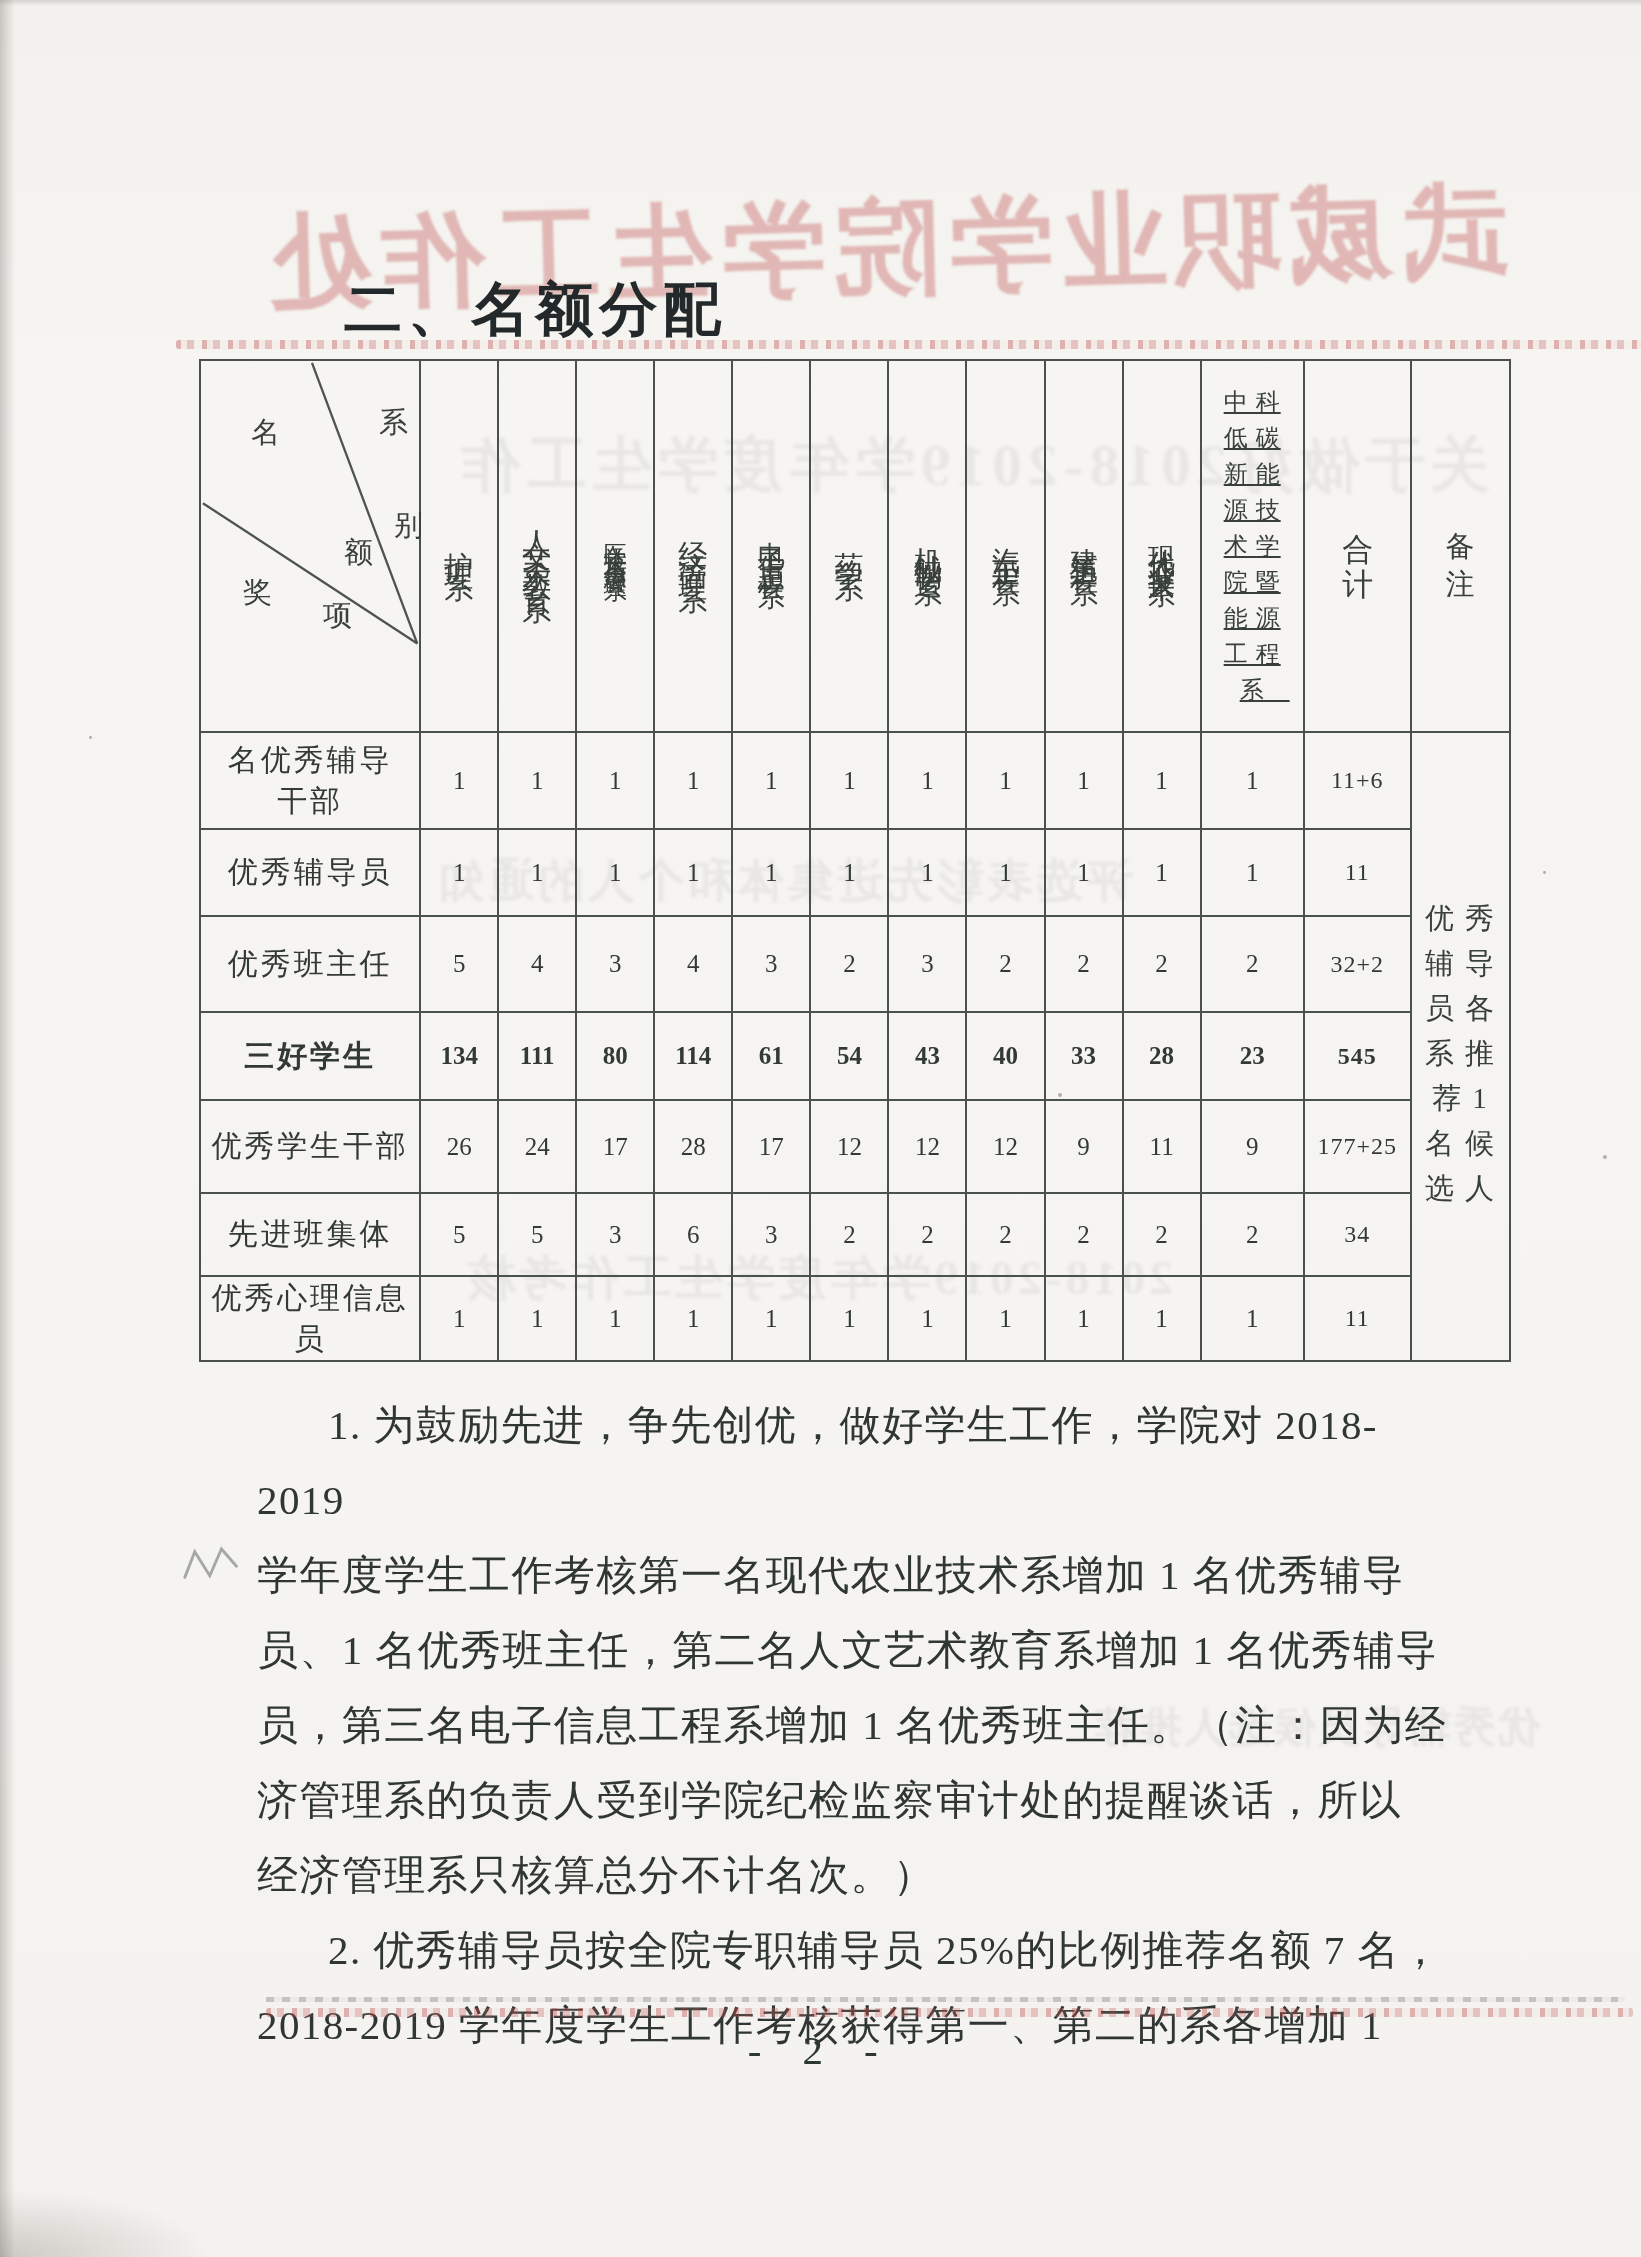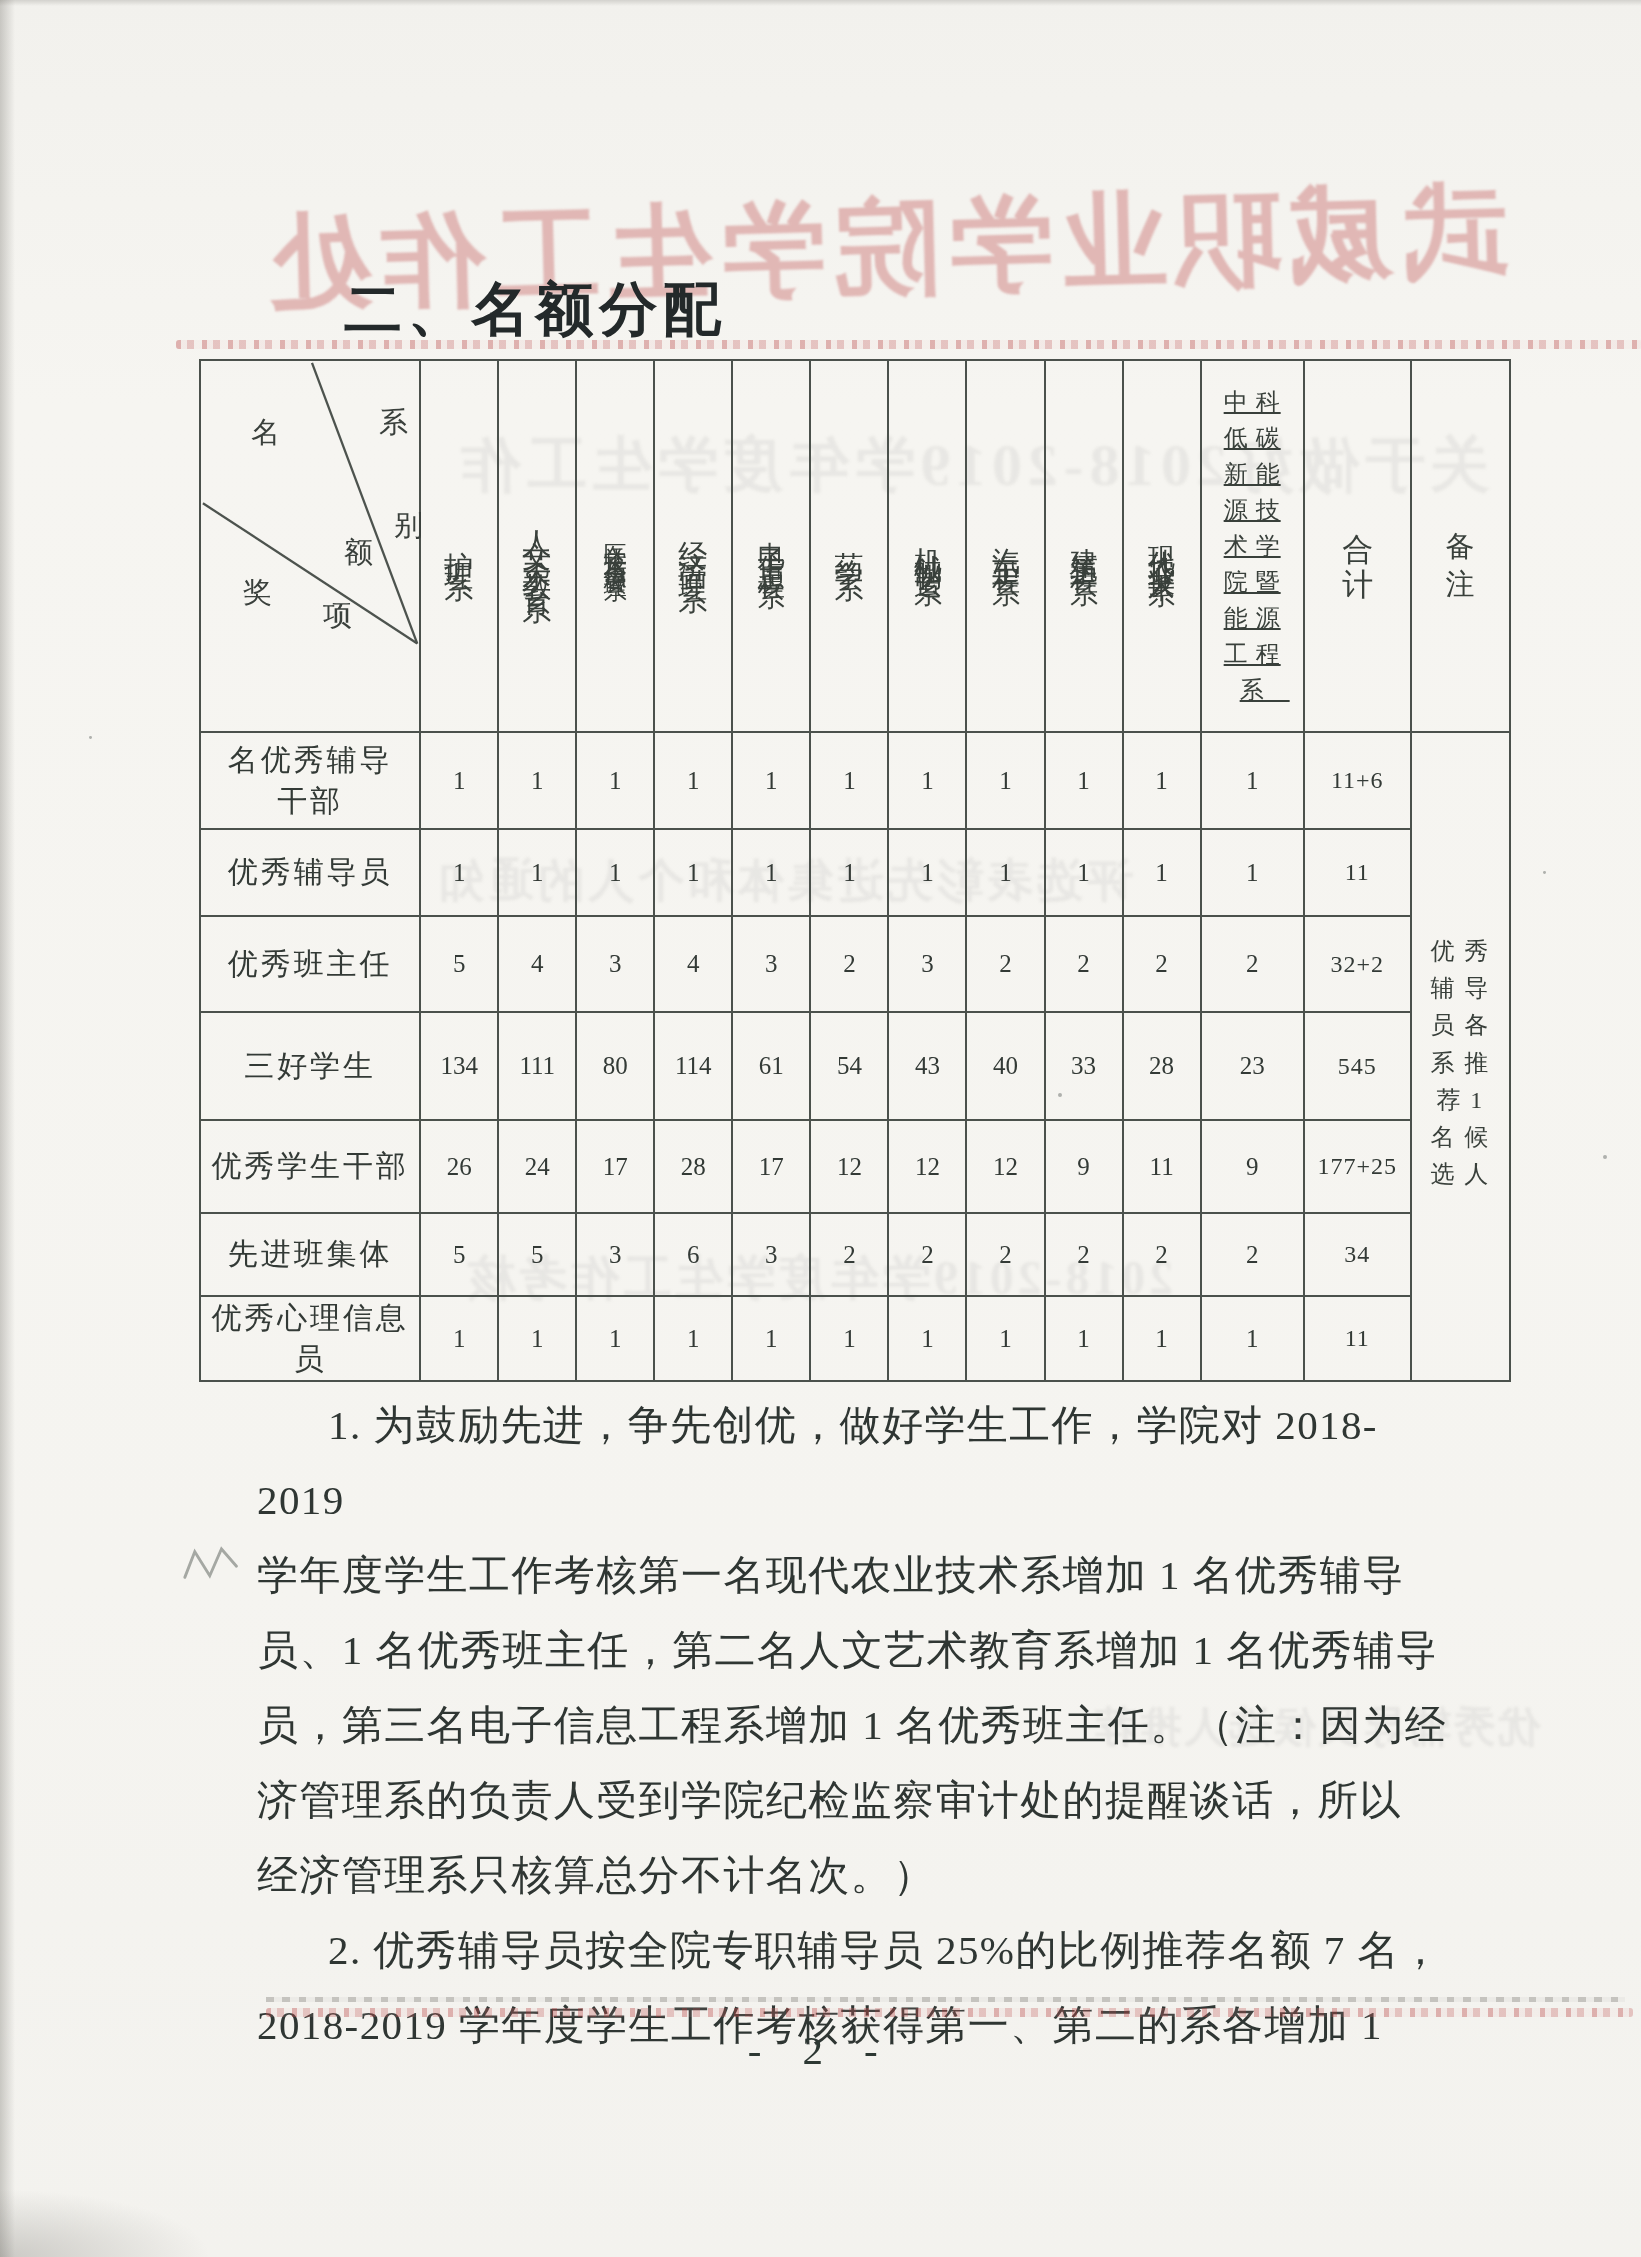--- a/index.html
+++ b/index.html
@@ -57,21 +57,21 @@
     font-size:29px; letter-spacing:10.6px; margin:0 auto; display:inline-block; color:#39403b;}
   .vtext.small{font-size:23px; letter-spacing:3.9px;}
   .vtext.widegap{font-size:31px; letter-spacing:35px;}
   .twocol{white-space:pre-line; font-size:24px; line-height:1.5; letter-spacing:1px;
     display:inline-block; color:#39403b;text-decoration:underline;}
 
   .row-label{white-space:pre-line; font-size:30px; letter-spacing:2.9px; line-height:1.35;}
   .cell-num{font-size:25px; font-family:"Liberation Serif","DejaVu Serif",serif;}
   .total-cell{font-size:24px; letter-spacing:1px;}
   .remark-cell{vertical-align:top;}
-  .remark-text{white-space:pre-line; font-size:24px; line-height:1.55; letter-spacing:1.9px;
+  .remark-text{white-space:pre-line; font-size:29px; line-height:1.55; letter-spacing:1.9px;
     padding-top:13.5px; color:#39403b;}
 
   
   .bodytext{position:absolute; left:257px; width:1190px; font-size:41px;
     line-height:75px; color:#2f3633; letter-spacing:1.4px;}
   .para{white-space:pre-line; text-indent:71px; margin:0;}
 
   .page-number{position:absolute; left:0; right:0; top:2026px; text-align:center;
     font-size:41px; letter-spacing:15.4px; color:#2d3833;}
 
@@ -199,21 +199,21 @@
             <td class="cell-num">4</td>
             <td class="cell-num">3</td>
             <td class="cell-num">2</td>
             <td class="cell-num">3</td>
             <td class="cell-num">2</td>
             <td class="cell-num">2</td>
             <td class="cell-num">2</td>
             <td class="cell-num">2</td>
             <td class="cell-num total-cell">32+2</td>
           </tr>
-          <tr style="height: 108px;">
+          <tr style="height: 88px; font-weight: bold;">
             <td class="row-label">三好学生</td>
             <td class="cell-num">134</td>
             <td class="cell-num">111</td>
             <td class="cell-num">80</td>
             <td class="cell-num">114</td>
             <td class="cell-num">61</td>
             <td class="cell-num">54</td>
             <td class="cell-num">43</td>
             <td class="cell-num">40</td>
             <td class="cell-num">33</td>

